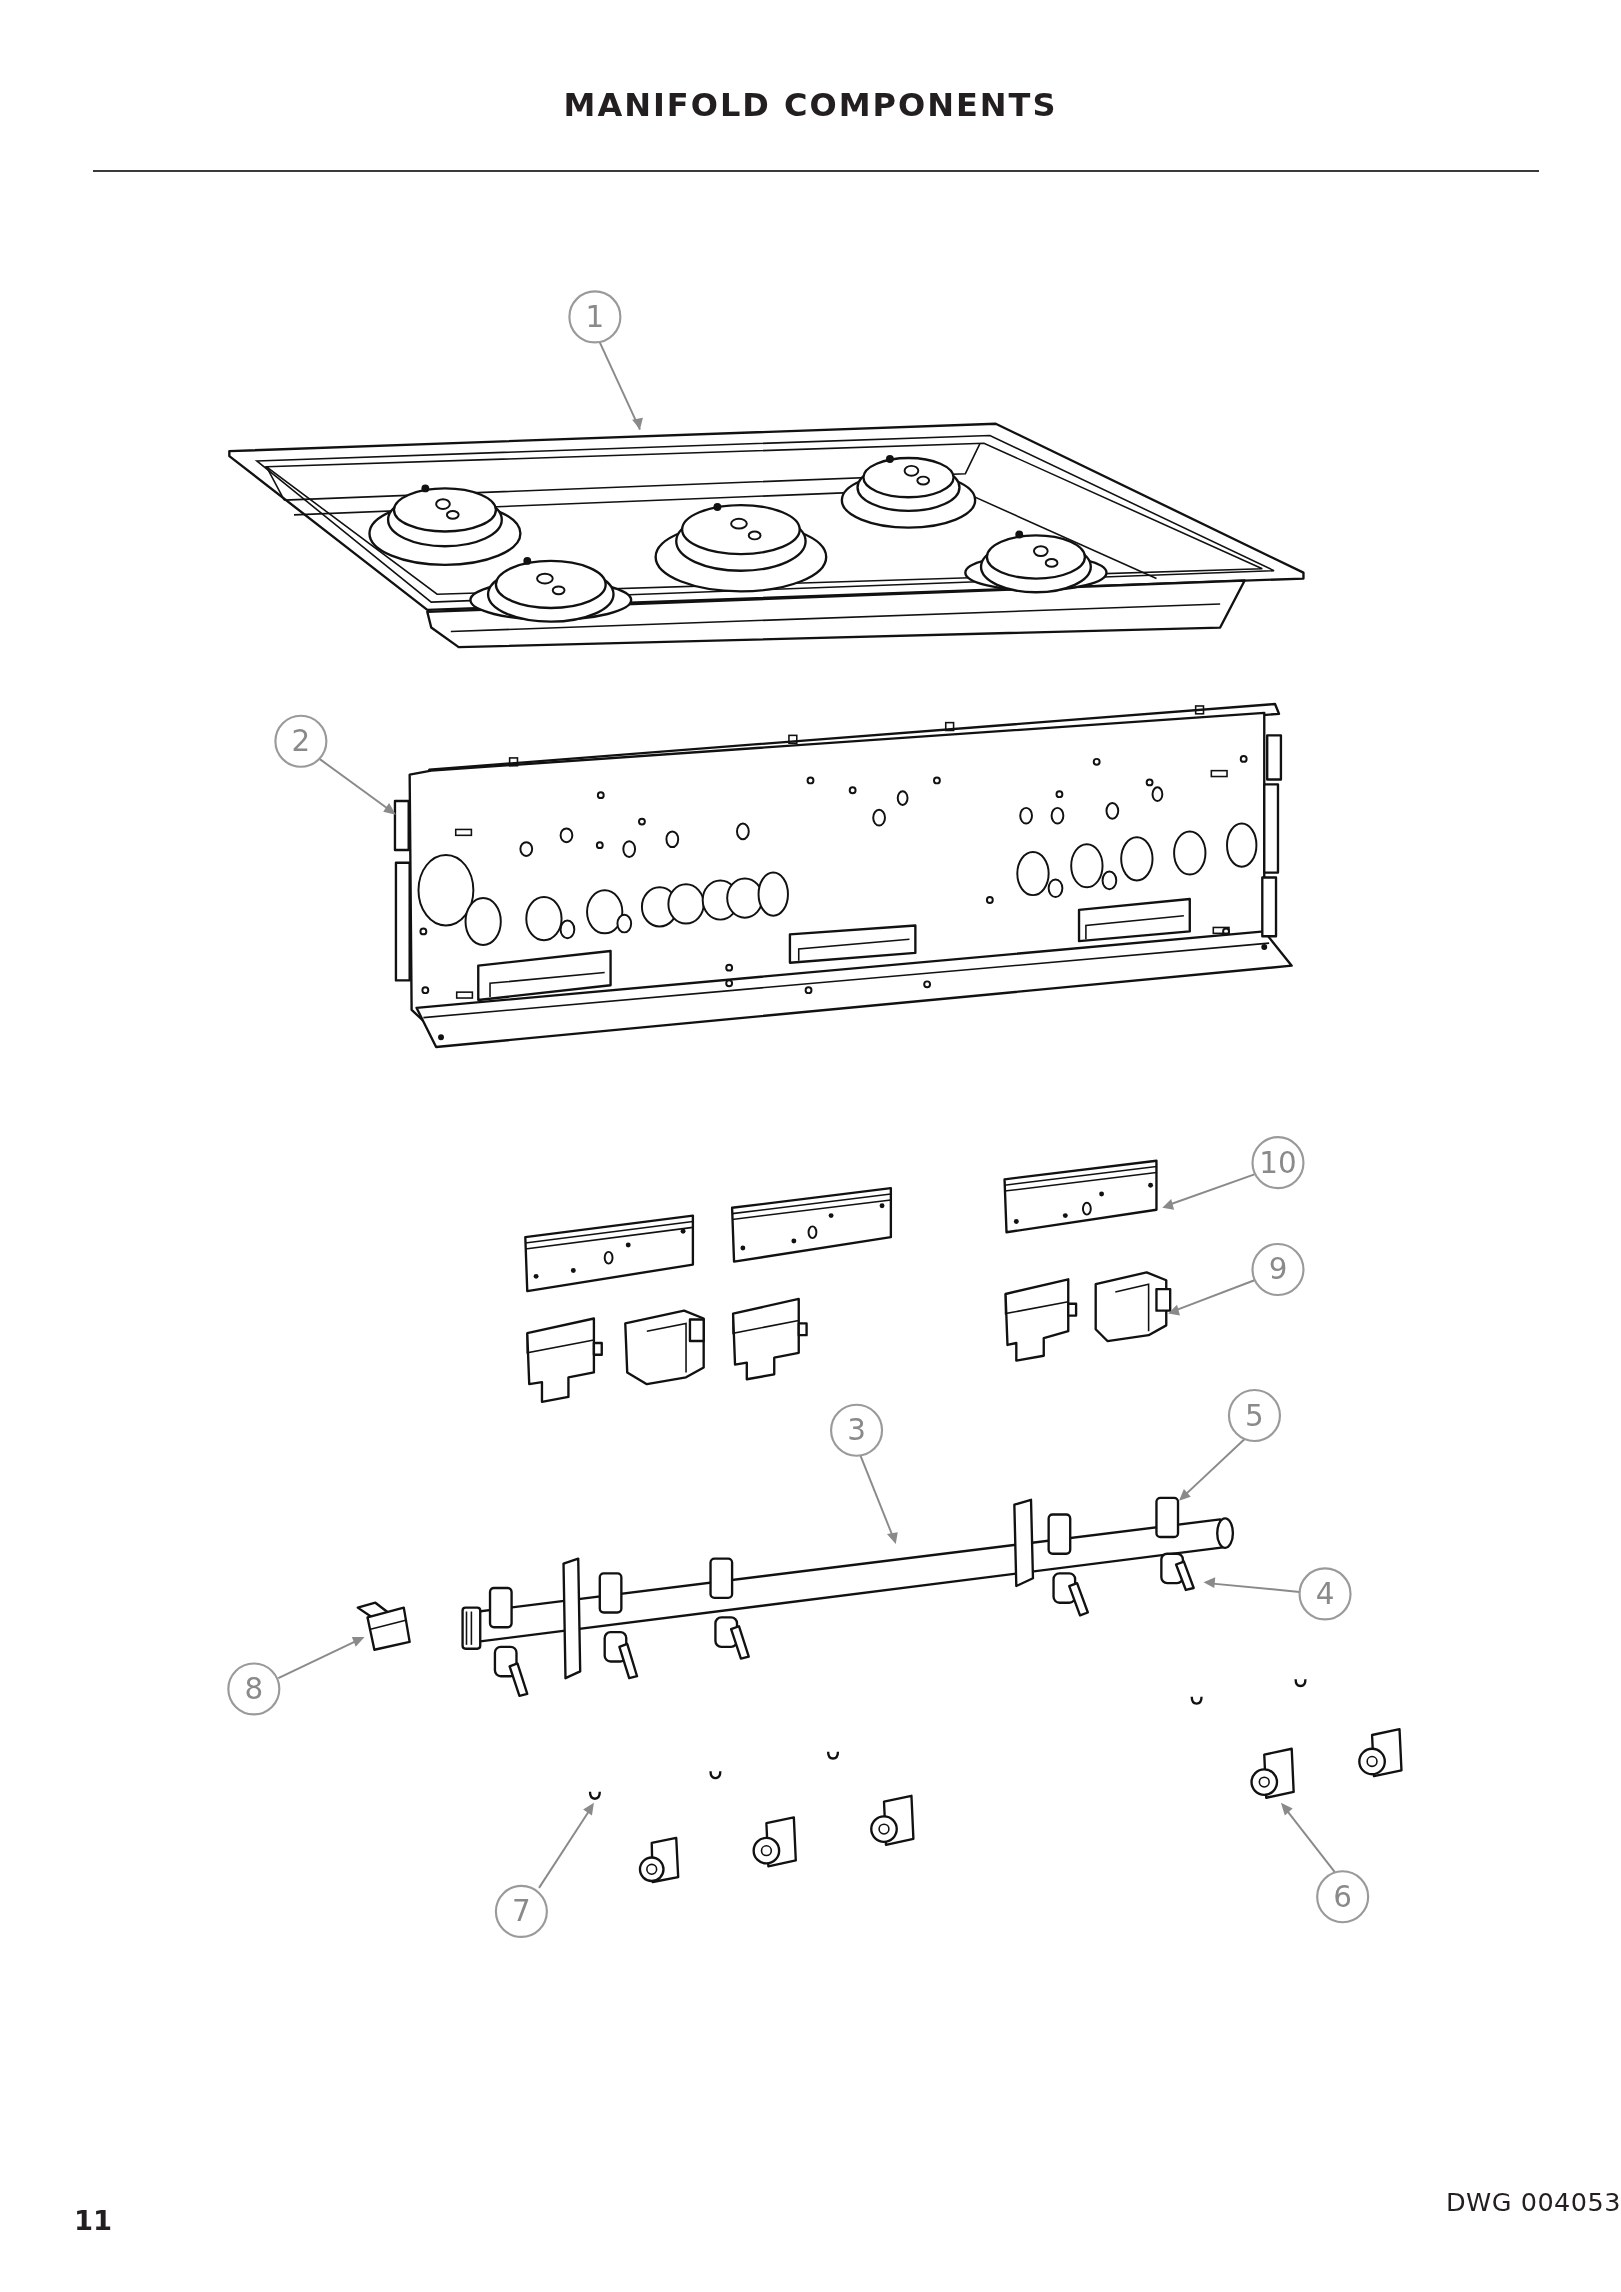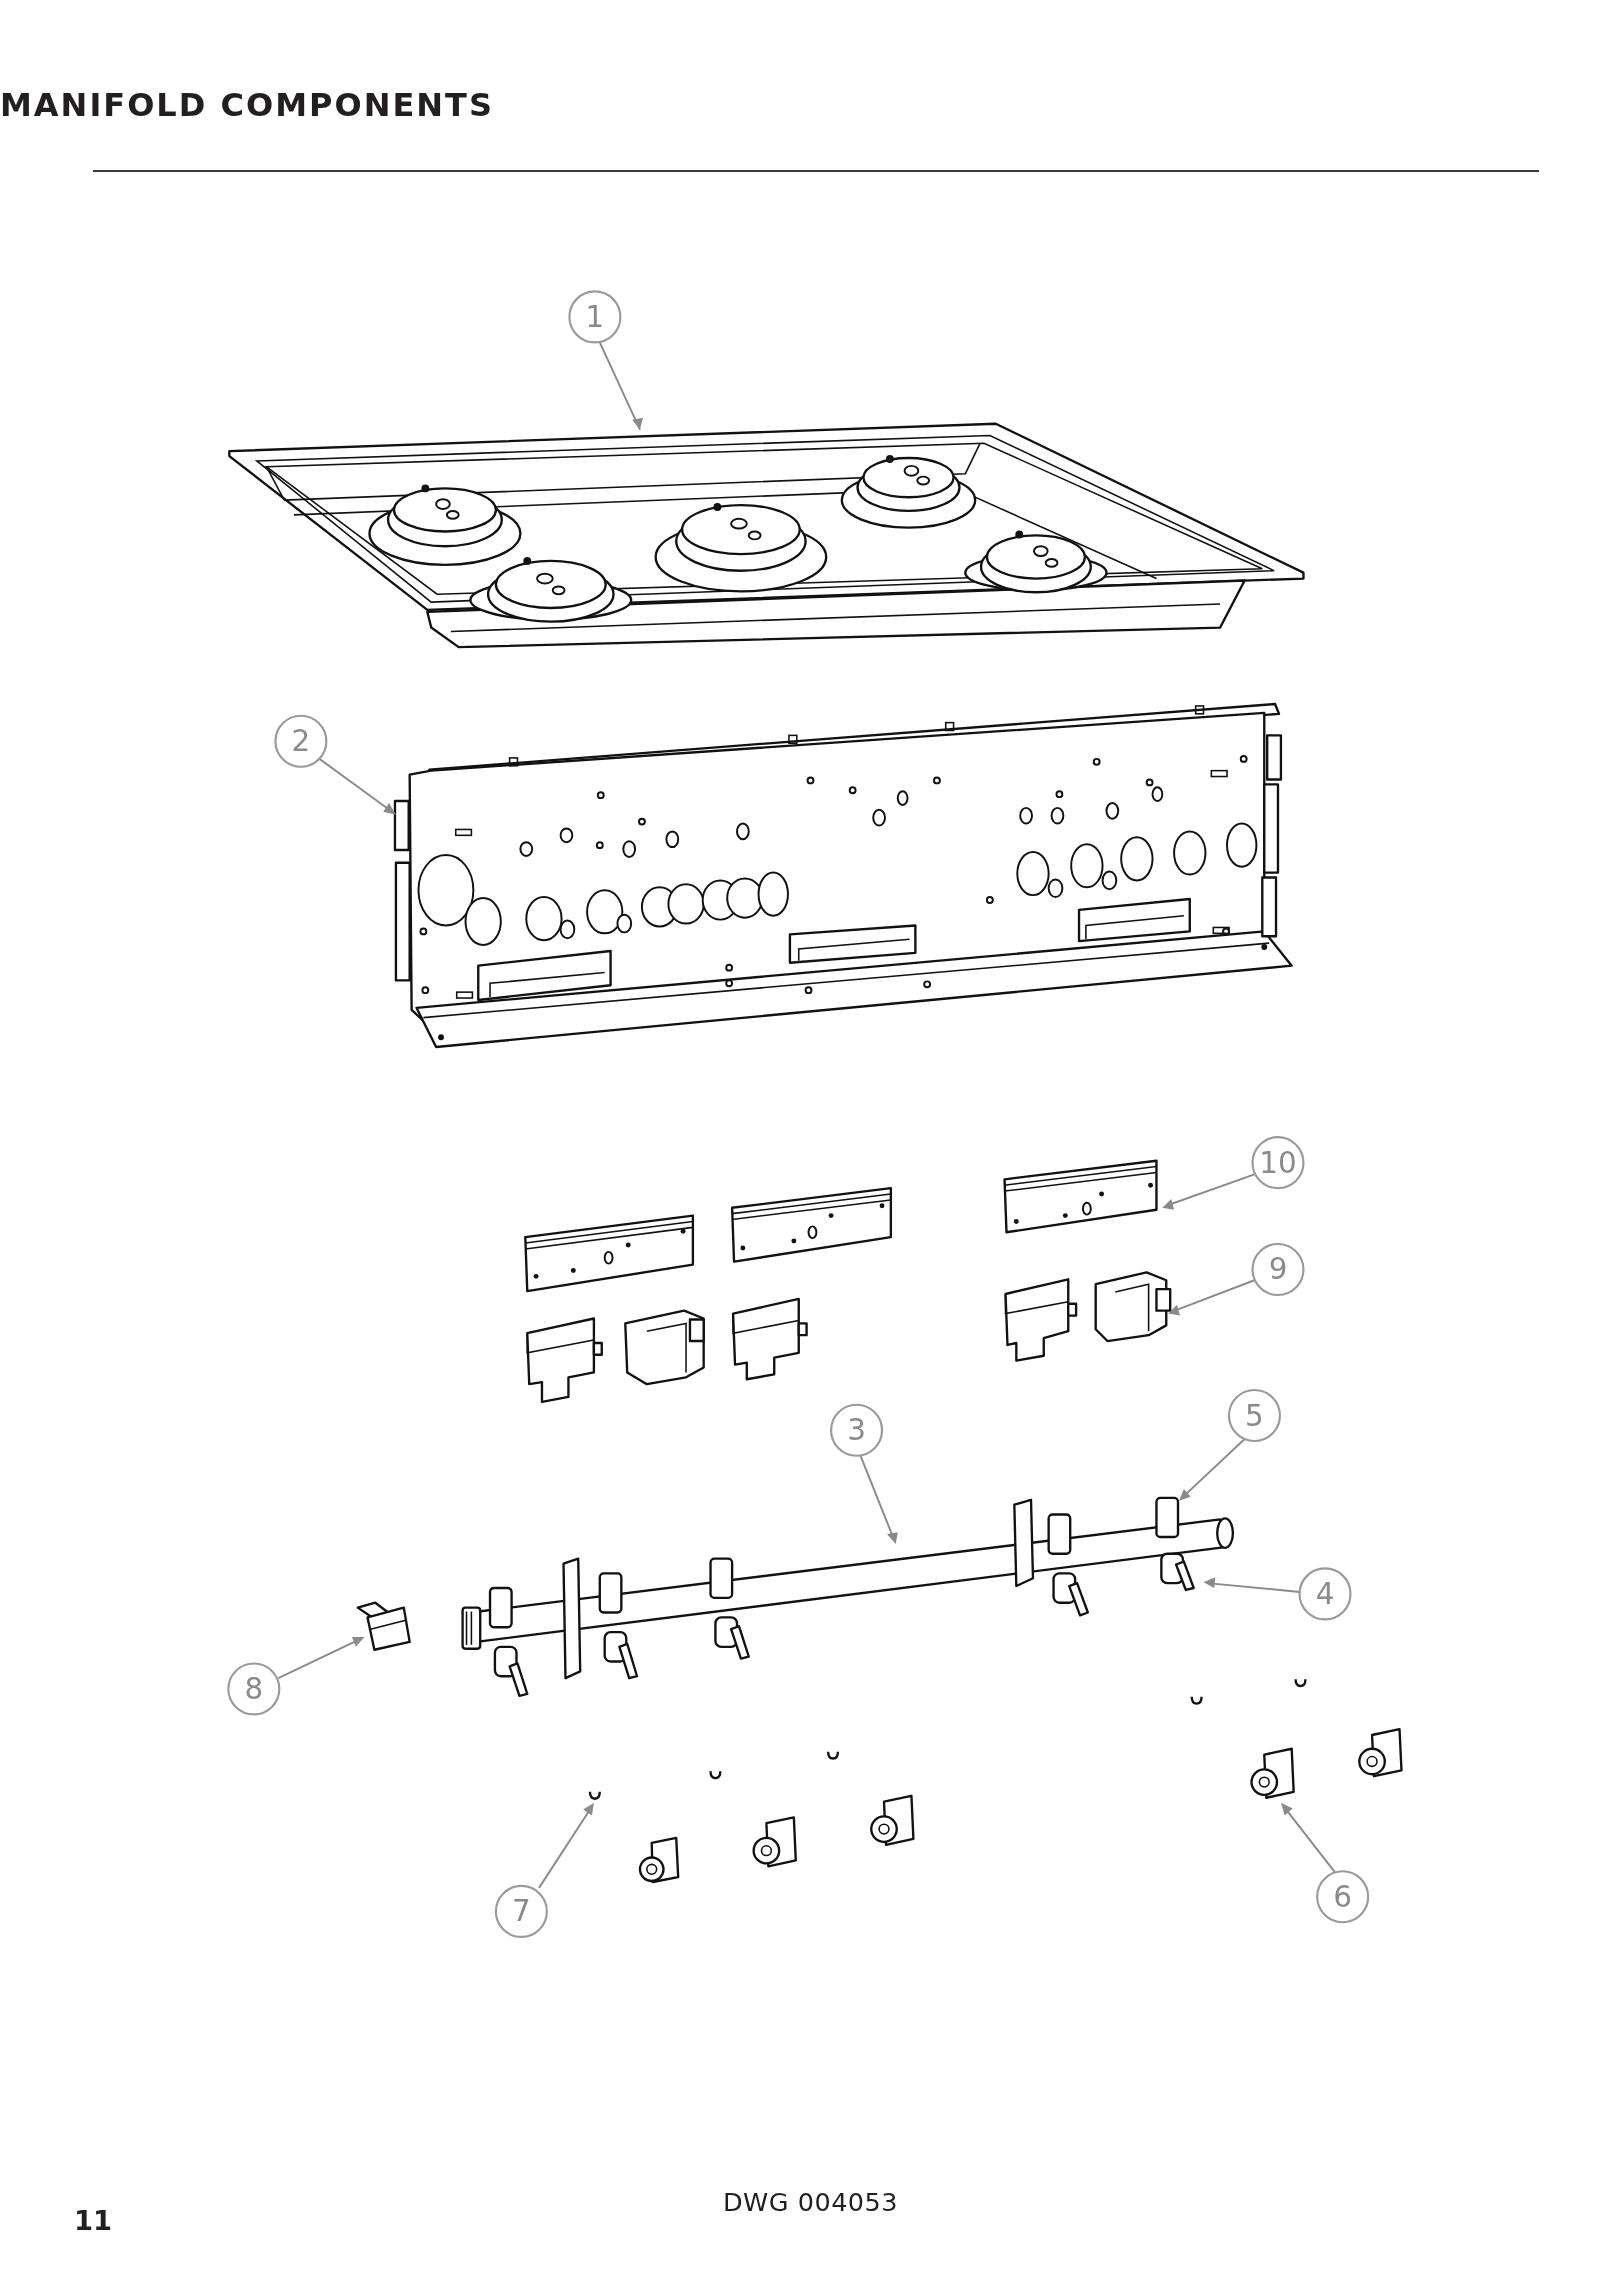--- a/index.html
+++ b/index.html
@@ -1,27 +1,27 @@
 <!DOCTYPE html>
 <html><head>
 <meta charset="utf-8">
 <style>
   html, body { margin: 0; padding: 0; background: #ffffff; }
   body { width: 1621px; height: 2293px; position: relative; overflow: hidden; font-family: "Liberation Sans", sans-serif; }
-  .page-title { position: absolute; left: 0; width: 1621px; top: 86px; text-align: left; font-family: "DejaVu Sans", sans-serif; font-weight: bold; font-size: 32px; letter-spacing: 2px; color: #231f20; }
+  .page-title { position: absolute; left: 0; width: 1621px; top: 86px; text-align: center; font-family: "DejaVu Sans", sans-serif; font-weight: bold; font-size: 32px; letter-spacing: 2px; color: #231f20; }
   .title-rule { position: absolute; left: 93px; width: 1446px; top: 170px; height: 0; border-top: 2px solid #3a3a3a; }
   .drawing { position: absolute; left: 0; top: 0; width: 1621px; height: 2293px; }
   .drawing .part { fill: #ffffff; stroke: #111111; stroke-width: 2.4; stroke-linejoin: round; }
   .drawing .thin { fill: none; stroke: #111111; stroke-width: 1.6; }
   .drawing .hole { fill: #ffffff; stroke: #111111; stroke-width: 2; }
   .drawing .dot { fill: #111111; }
   .leader { stroke: #8a8a8a; stroke-width: 2; fill: none; }
   .callout-circle { fill: #ffffff; stroke: #9a9a9a; stroke-width: 2.2; }
   .callout-text { font-family: "DejaVu Sans", sans-serif; font-size: 30px; fill: #8a8a8a; text-anchor: middle; dominant-baseline: central; }
-  .footer-dwg { position: absolute; top: 2187px; left: 0; width: 1621px; text-align: center; font-family: "DejaVu Sans", sans-serif; font-size: 25.5px; color: #231f20; letter-spacing: 0.5px; }
+  .footer-dwg { position: absolute; top: 2187px; left: 0; width: 1621px; text-align: right; font-family: "DejaVu Sans", sans-serif; font-size: 25.5px; color: #231f20; letter-spacing: 0.5px; }
   .page-number { position: absolute; left: 74px; top: 2205px; font-family: "DejaVu Sans", sans-serif; font-weight: bold; font-size: 27.4px; color: #231f20; }
 </style>
 </head>
 <body>
 
 <div class="page-title">MANIFOLD COMPONENTS</div>
 <div class="title-rule"></div>
 
 <svg class="drawing" viewBox="0 0 1654 2339" xmlns="http://www.w3.org/2000/svg">
 

